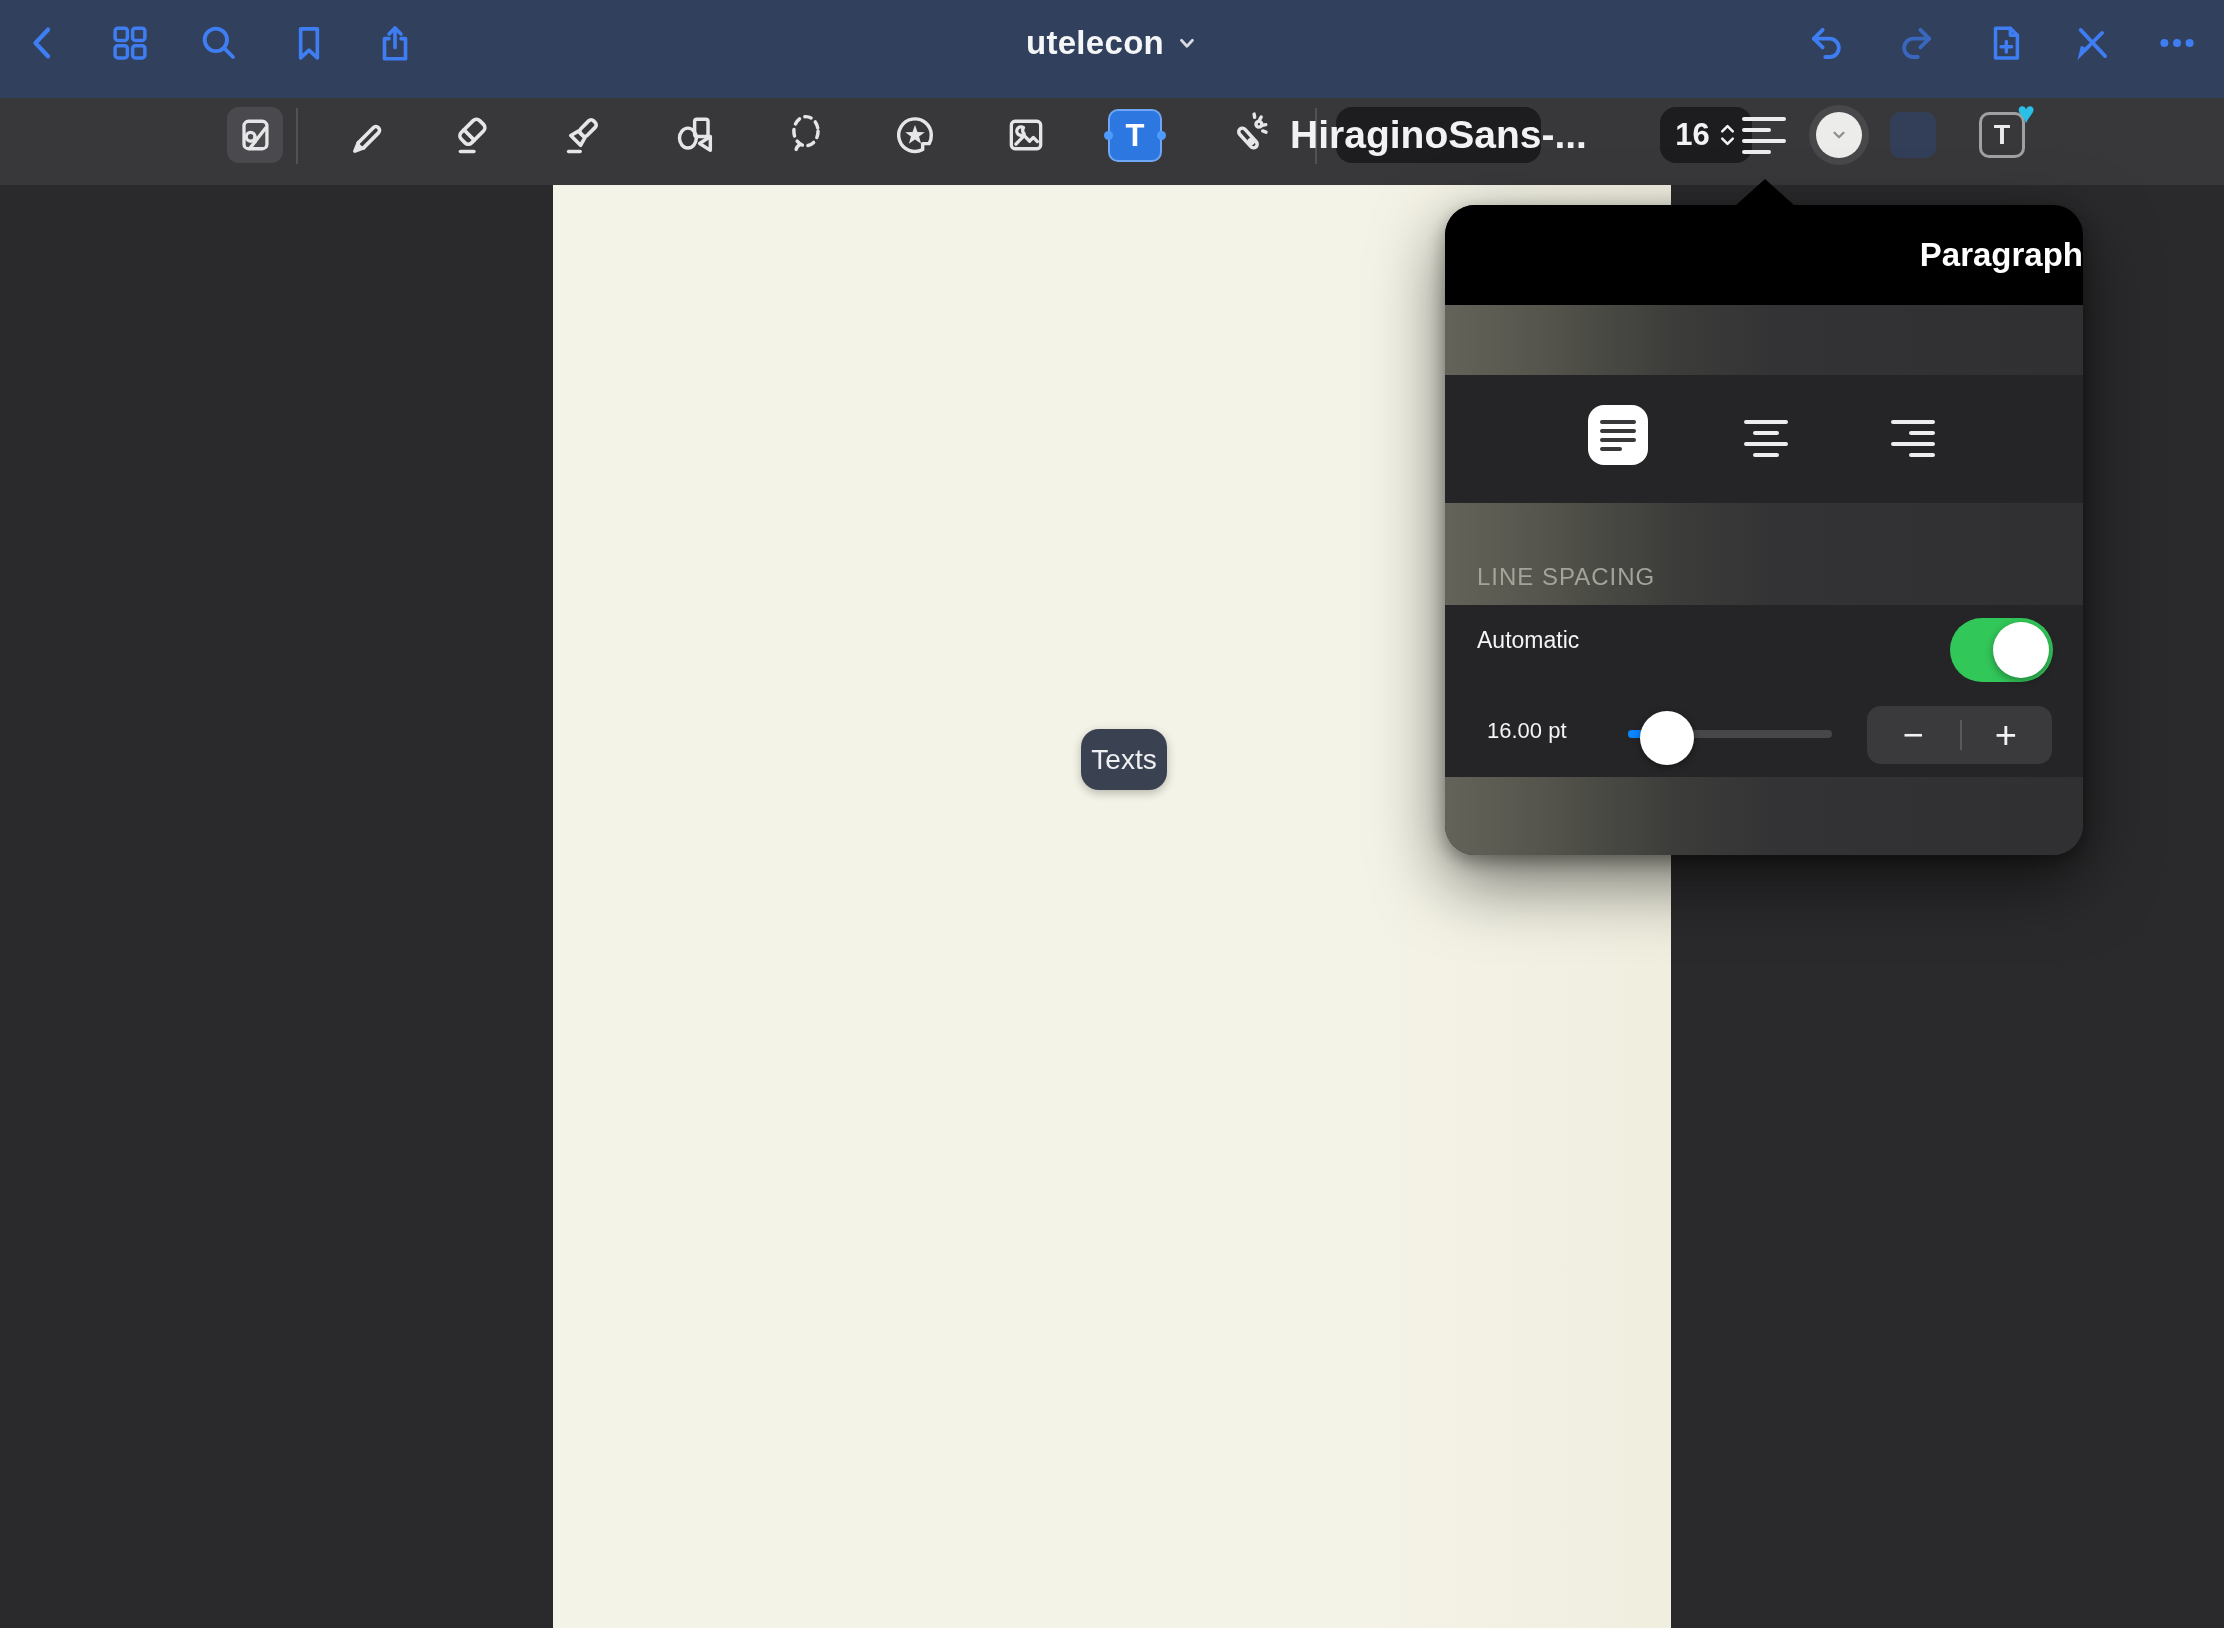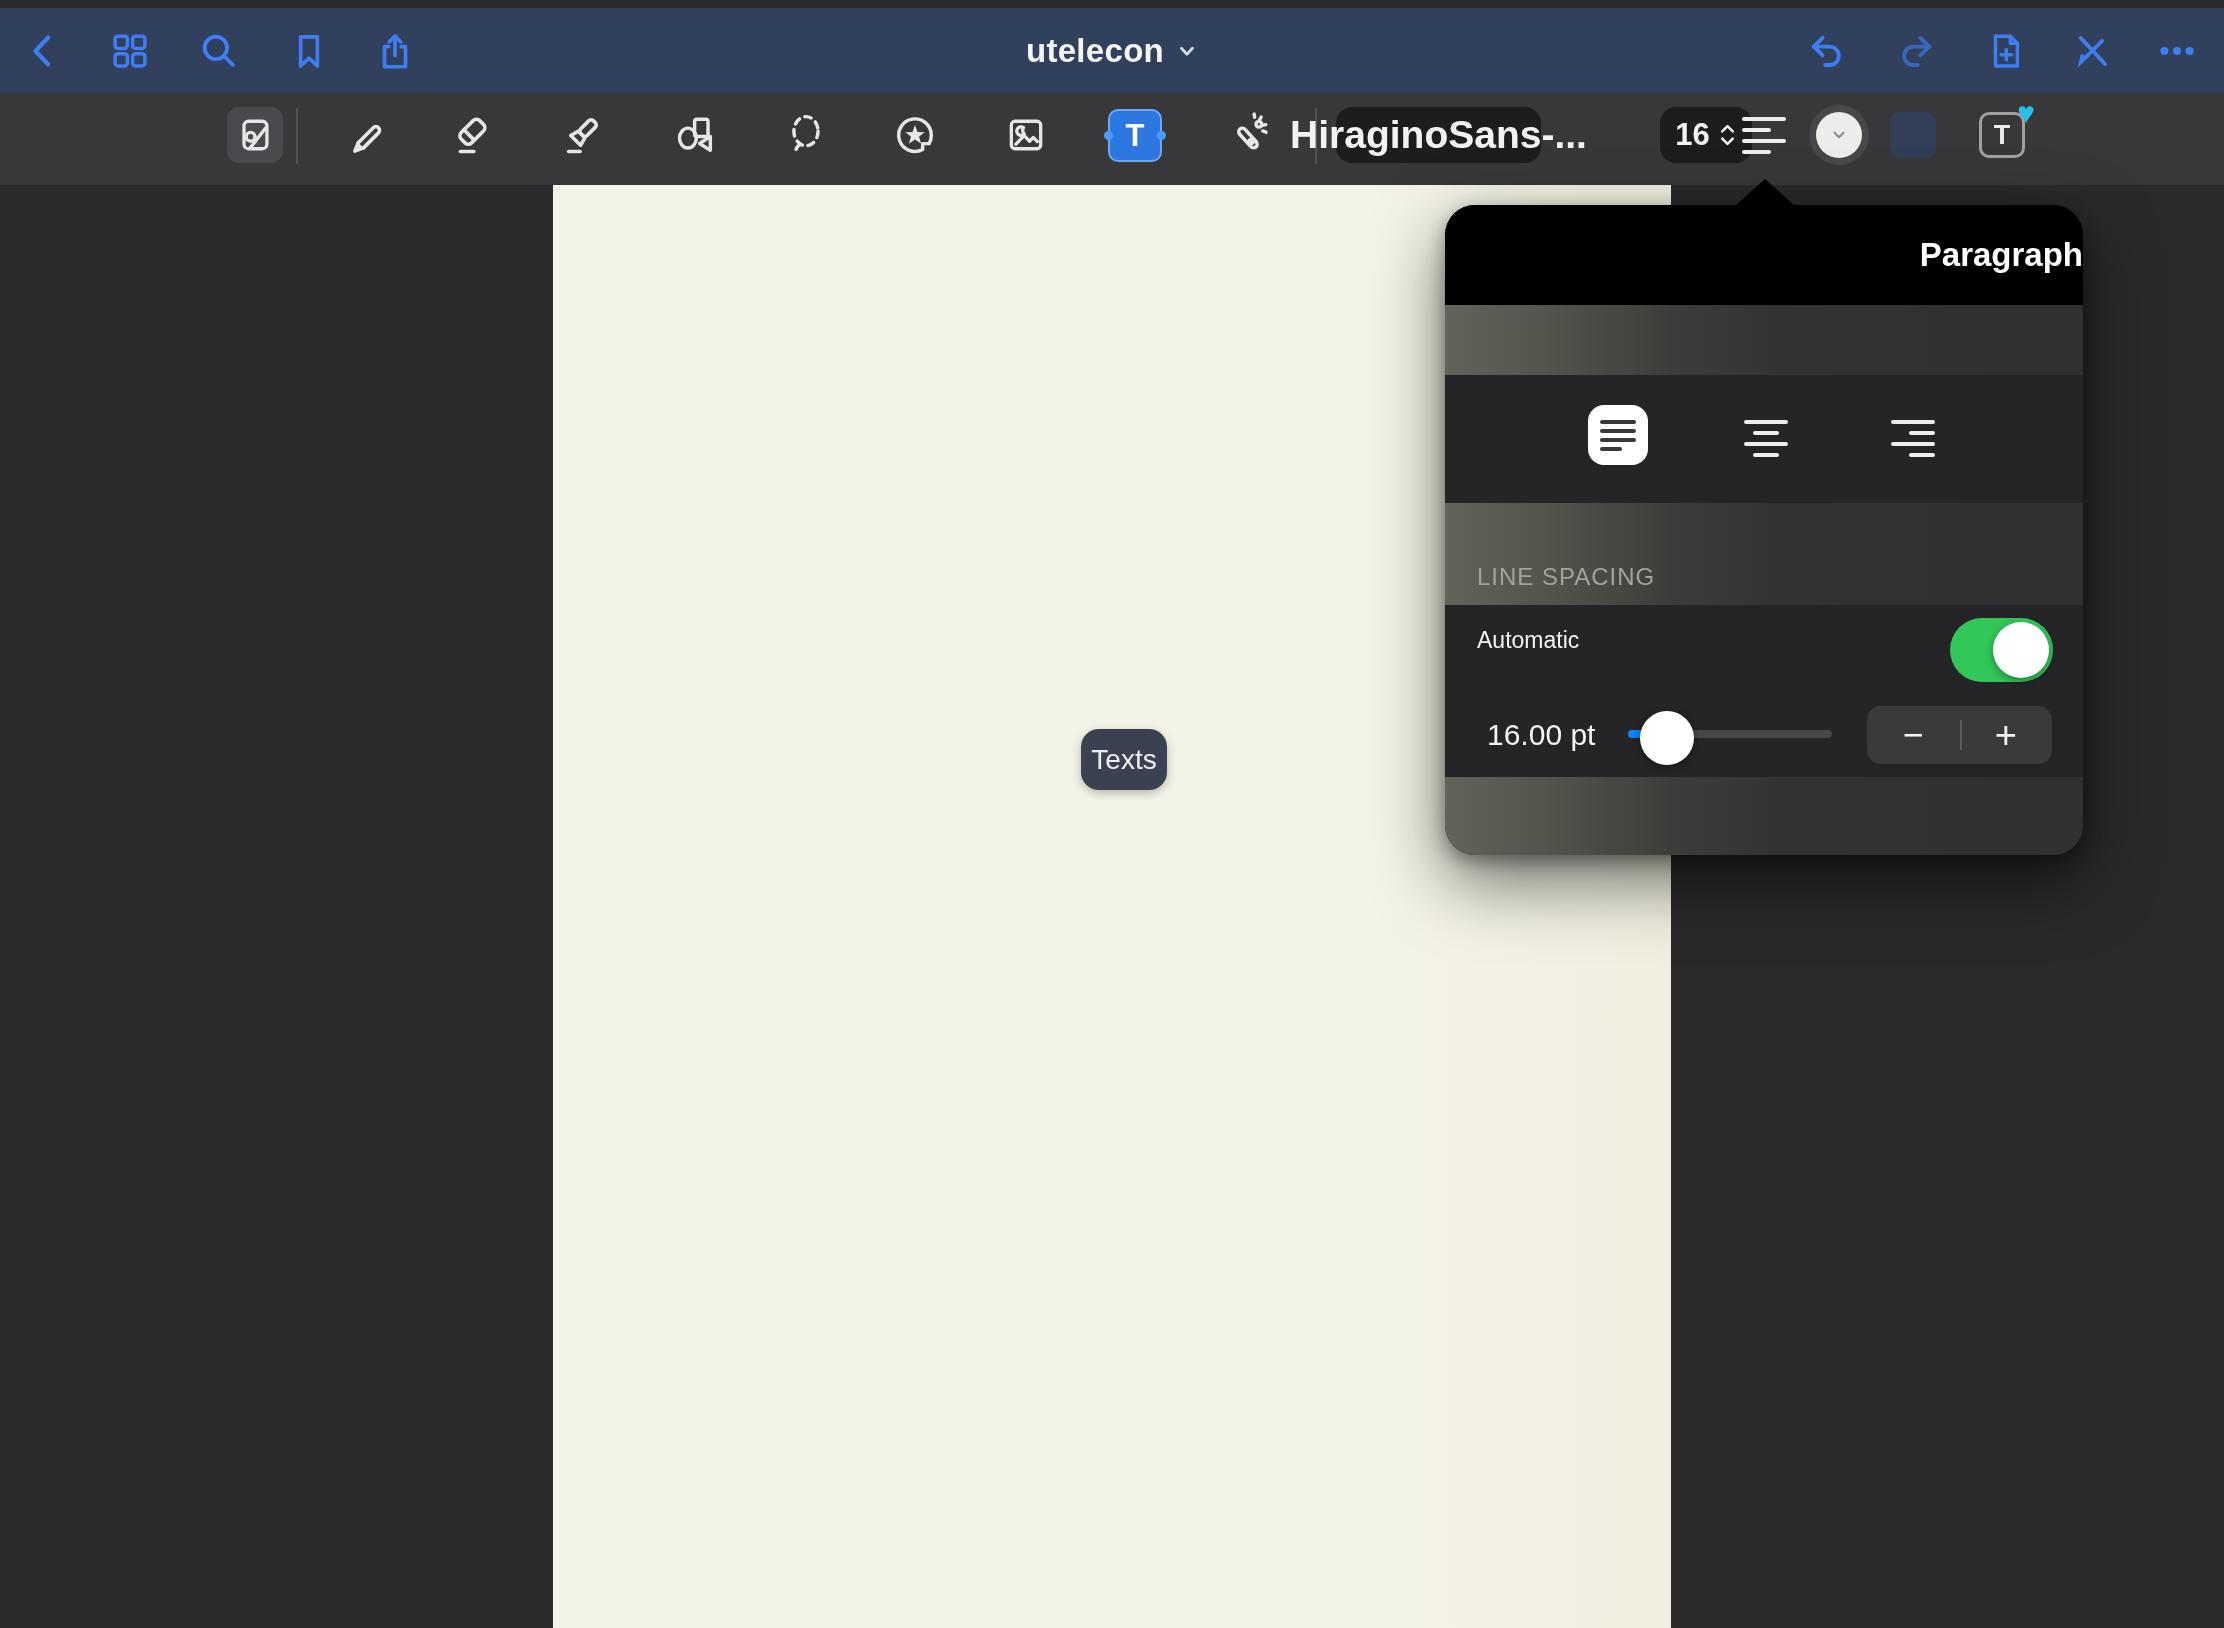--- a/index.html
+++ b/index.html
@@ -1,20 +1,20 @@
 <!DOCTYPE html>
 <html style="--navbar-bg: #31405C; --toolbar-bg: #38383A; --canvas-bg: #2A2A2C; --page-bg: #F4F3E7; --accent-blue: #3E7DF2; --text-tool-blue: #2C77E0; --heart-cyan: #2BBFE8; --toggle-green: #32C759; --slider-blue: #0A84FF; --popup-bg: #28282A; --popup-header-bg: #000000; --tooltip-bg: #3A4150;"><head>
 <meta charset="utf-8">
 <style>
   html,body{margin:0;padding:0;background:#1c1c1e;}
   *{box-sizing:border-box;font-family:"Liberation Sans",sans-serif;}
   #app{position:relative;width:2224px;height:1628px;overflow:hidden;background:var(--canvas-bg,#2A2A2C);}
 
   
-  .navbar{position:absolute;left:0;top:8px;width:2224px;height:85px;background:var(--navbar-bg,#31405C);z-index:10;}
+  .navbar{position:absolute;left:0;top:0;width:2224px;height:98px;background:var(--navbar-bg,#31405C);z-index:10;}
   .nav-btn{position:absolute;top:20px;width:46px;height:46px;display:flex;align-items:center;justify-content:center;color:var(--accent-blue,#3E7DF2);cursor:pointer;}
   .nav-btn svg{display:block;}
   .nav-title{position:absolute;left:50%;top:0;transform:translateX(-50%);height:86px;display:flex;align-items:center;gap:12px;cursor:pointer;}
   .nav-title .t{color:#F5F6F8;font-size:33px;font-weight:700;letter-spacing:.3px;}
   .dim{opacity:.65;}
 
   
   .toolbar{position:absolute;left:0;top:86px;width:2224px;height:99px;background:var(--toolbar-bg,#38383A);z-index:9;}
   .tool{position:absolute;top:26px;width:46px;height:46px;display:flex;align-items:center;justify-content:center;color:#E6E6E8;cursor:pointer;}
   .tb-divider{position:absolute;top:22px;width:2px;height:56px;background:#525255;}
@@ -50,21 +50,21 @@
   .row-align{position:absolute;left:0;top:170px;width:100%;height:128px;background:#252527;}
   .align-btn{position:absolute;cursor:pointer;}
   .align-btn.sel{left:143px;top:30px;width:60px;height:60px;background:#FFF;border-radius:16px;display:flex;align-items:center;justify-content:center;}
   .align-btn.sel .align-lines i{background:#39393B;}
   .align-btn.mid{left:299px;top:45px;}
   .align-btn.rgt{left:446px;top:45px;}
   .rows{position:absolute;left:0;top:400px;width:100%;height:172px;background:#252527;}
   .auto-label{position:absolute;left:32px;top:22px;font-size:23px;color:#F4F4F6;}
   .toggle{position:absolute;left:505px;top:13px;width:103px;height:64px;border-radius:32px;background:var(--toggle-green,#32C759);cursor:pointer;}
   .toggle .knob{position:absolute;top:4px;right:4px;width:56px;height:56px;border-radius:50%;background:#FFF;box-shadow:0 3px 8px rgba(0,0,0,.35);}
-  .sp-value{position:absolute;left:42px;top:113px;font-size:30px;color:#F4F4F6;}
+  .sp-value{position:absolute;left:42px;top:113px;font-size:22px;color:#F4F4F6;}
   .sl-track{position:absolute;left:183px;top:125px;width:204px;height:8px;border-radius:4px;background:#47474A;cursor:pointer;}
   .sl-fill{position:absolute;left:0;top:0;width:45px;height:8px;border-radius:4px;background:var(--slider-blue,#0A84FF);}
   .sl-knob{position:absolute;left:195px;top:106px;width:54px;height:54px;border-radius:50%;background:#FFF;box-shadow:0 2px 7px rgba(0,0,0,.4);cursor:grab;}
   .stepper{position:absolute;left:422px;top:101px;width:185px;height:58px;border-radius:14px;background:#3A3A3C;display:flex;}
   .stepper .half{flex:1;display:flex;align-items:center;justify-content:center;color:#F2F2F4;cursor:pointer;}
   .stepper .half.minus{font-size:36px;}
   .stepper .half.plus{font-size:38px;}
   .stepper .sep{position:absolute;left:50%;top:14px;width:2px;height:30px;background:#5A5A5E;}
 </style>
 </head>

